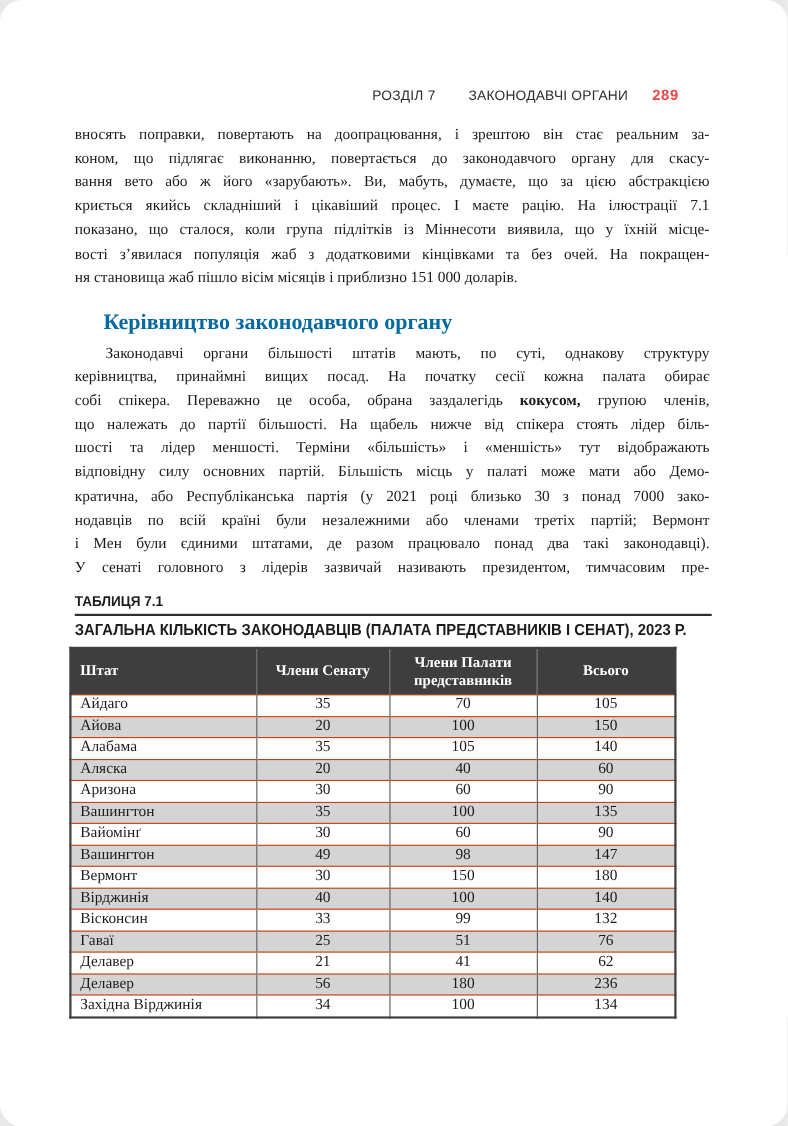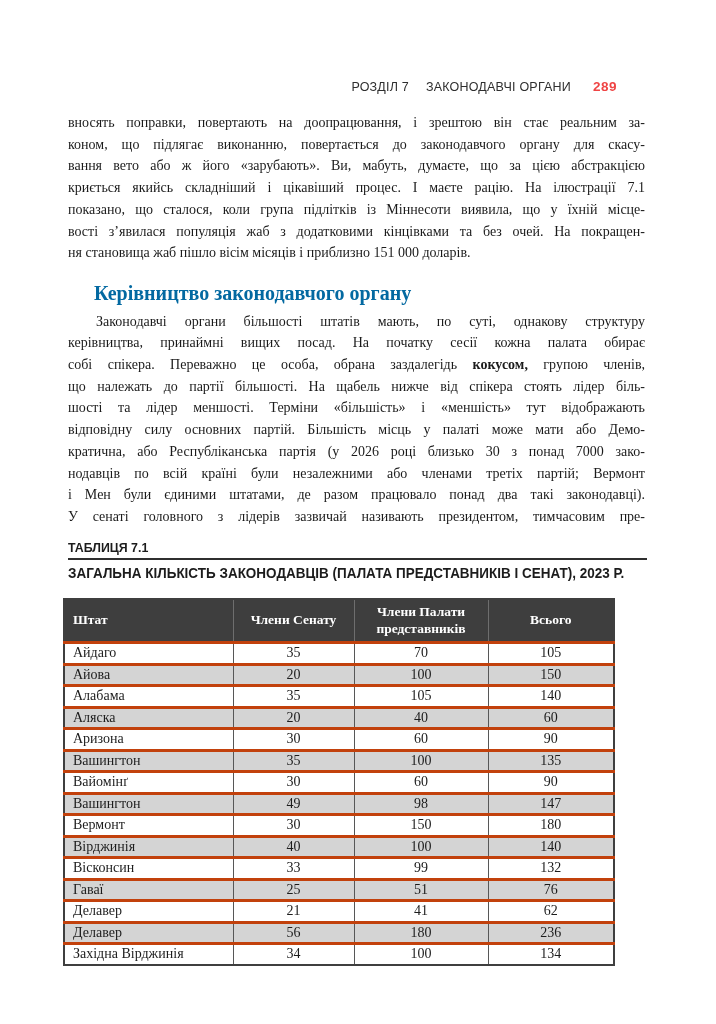--- a/index.html
+++ b/index.html
@@ -1,61 +1,61 @@
 <!DOCTYPE html>
 <html><head>
 <meta charset="utf-8">
 <style>
   html,body { margin:0; padding:0; background:#e8e8e8; }
   .page {
     position:relative; width:716px; height:1024px; margin:0 auto;
     background:#ffffff; overflow:hidden;
-    font-family:"Liberation Serif","DejaVu Serif",serif; color:#1b1b1b;
+    font-family:"Liberation Serif","DejaVu Serif",serif; color:#1b1b1b;border-radius:20px;
   }
 
   
   .running-head {
     position:absolute; top:80px; right:99px;
     font-family:"Liberation Sans","DejaVu Sans",sans-serif;
     font-size:12.5px; line-height:13px; color:#2e2e2e;
     display:flex; align-items:baseline; letter-spacing:0.2px; white-space:nowrap;
   }
-  .rh-section { margin-left:17px; }
+  .rh-section { margin-left:30px; }
   .rh-page { margin-left:22px; font-weight:bold; font-size:13.5px; color:#ef4444; letter-spacing:0.5px; }
 
   
   .content { position:absolute; left:68px; top:112px; width:577px; font-size:14px; line-height:21.7px; }
   .para .line { text-align:justify; text-align-last:justify; }
   .para .line.last { text-align-last:left; }
   .para2 .line:first-child { text-indent:28px; }
   .section-heading { margin:19px 0 6px 0; padding-left:26px; font-size:20px; font-weight:bold; color:#0369a1; }
 
   
   .table-block { position:absolute; left:63px; top:538px; width:584px;
     font-family:"Liberation Sans","DejaVu Sans",sans-serif; color:#1c1c1c; }
   .table-label { display:inline-block; margin-left:5px; font-size:13px; font-weight:bold;
     transform:scaleX(0.95); transform-origin:left; }
   .table-rule { margin-left:5px; margin-top:2px; width:579px; height:2px; background:#2f2f2f; }
   .table-title { margin-left:5px; margin-top:5px; font-size:14.5px; font-weight:bold;
     transform:scaleX(0.93); transform-origin:left; white-space:nowrap; }
 
   table.leg {
-    margin-top:17px; border-collapse:collapse; table-layout:fixed; width:550px;
+    margin-top:7px; border-collapse:collapse; table-layout:fixed; width:550px;
     font-family:"Liberation Serif","DejaVu Serif",serif; border:2px solid #3f3f3f;
   }
   table.leg thead th {
     background:#3e3e3e; color:#ffffff; font-weight:bold; font-size:13.5px; line-height:1.25;
     height:41px; vertical-align:middle; text-align:center; padding:0 4px;
     border-left:1px solid #6e6e6e;
   }
   table.leg thead th:first-child { border-left:none; text-align:left; padding-left:8px; }
   table.leg tbody td {
     font-size:14px; height:18.5px; line-height:18.5px; vertical-align:middle;
     text-align:center; padding:0 3px;
-    border-left:1px solid #575757; border-top:3px solid #c2410c;
+    border-left:1px solid #575757; border-top:1px solid #c2410c;
   }
   table.leg tbody td:first-child { border-left:none; text-align:left; padding-left:8px; }
   table.leg tbody tr:nth-child(even) { background:#d4d4d4; }
 </style>
 </head>
 <body>
 
 <div class="page">
 
   <header class="running-head">
@@ -75,21 +75,21 @@
         <div class="line last">ня становища жаб пішло вісім місяців і приблизно 151 000 доларів.</div>
       </div>
     <h2 class="section-heading">Керівництво законодавчого органу</h2>
     <div class="para para2" id="para2">
         <div class="line">Законодавчі органи більшості штатів мають, по суті, однакову структуру</div>
         <div class="line">керівництва, принаймні вищих посад. На початку сесії кожна палата обирає</div>
         <div class="line">собі спікера. Переважно це особа, обрана заздалегідь <strong>кокусом,</strong> групою членів,</div>
         <div class="line">що належать до партії більшості. На щабель нижче від спікера стоять лідер біль-</div>
         <div class="line">шості та лідер меншості. Терміни «більшість» і «меншість» тут відображають</div>
         <div class="line">відповідну силу основних партій. Більшість місць у палаті може мати або Демо-</div>
-        <div class="line">кратична, або Республіканська партія (у 2026 році близько 30 з понад 7000 зако-</div>
+        <div class="line">кратична, або Республіканська партія (у 2021 році близько 30 з понад 7000 зако-</div>
         <div class="line">нодавців по всій країні були незалежними або членами третіх партій; Вермонт</div>
         <div class="line">і Мен були єдиними штатами, де разом працювало понад два такі законодавці).</div>
         <div class="line">У сенаті головного з лідерів зазвичай називають президентом, тимчасовим пре-</div>
       </div>
   </main>
 
   <section class="table-block">
     <span class="table-label">ТАБЛИЦЯ 7.1</span>
     <div class="table-rule"></div>
     <div class="table-title">ЗАГАЛЬНА КІЛЬКІСТЬ ЗАКОНОДАВЦІВ (ПАЛАТА ПРЕДСТАВНИКІВ І СЕНАТ), 2023 Р.</div>

